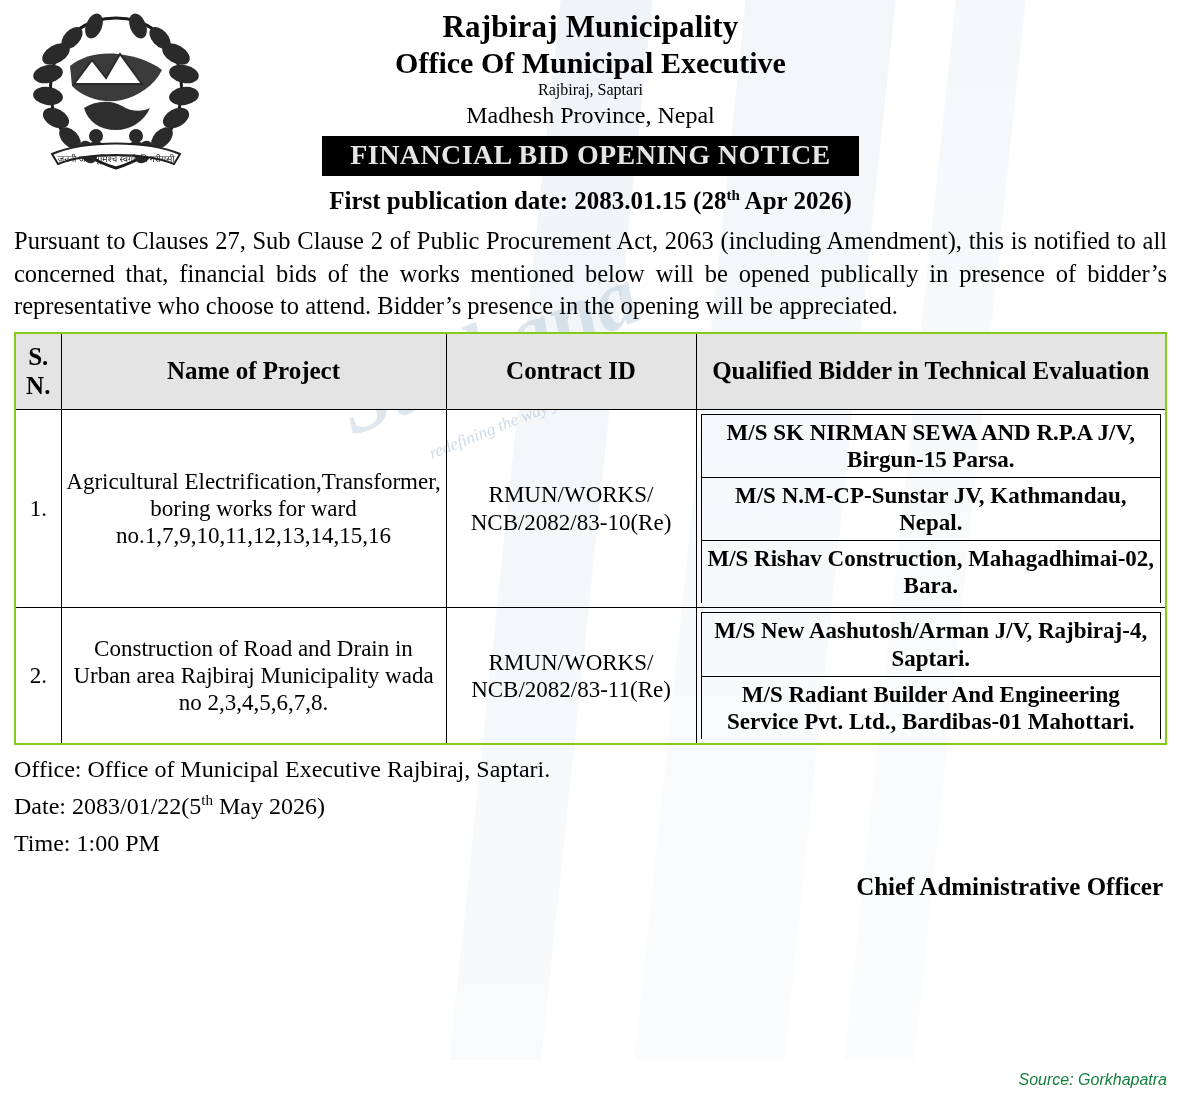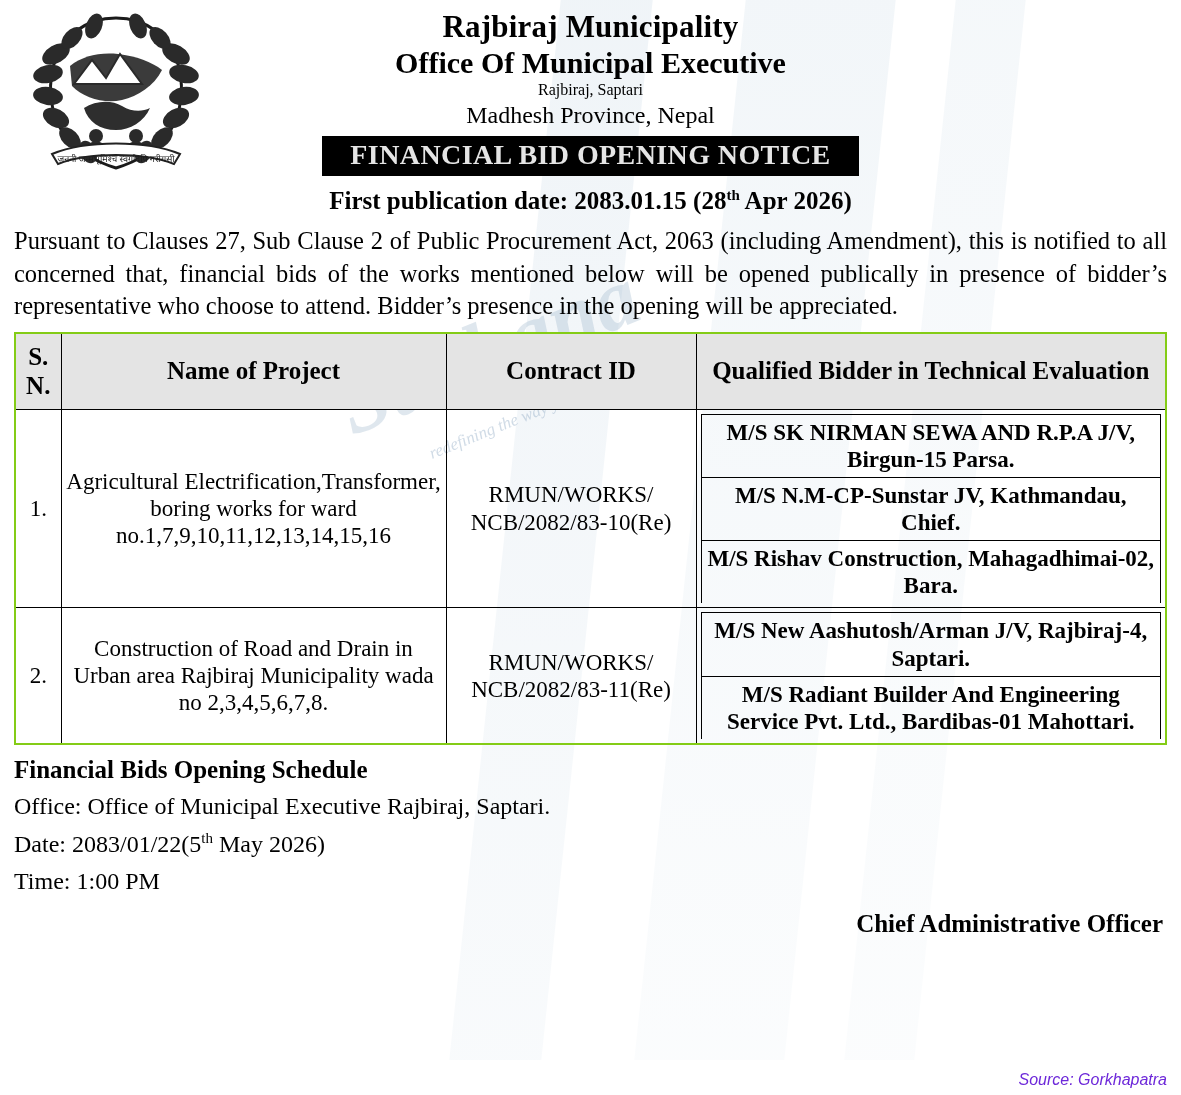--- a/index.html
+++ b/index.html
@@ -189,21 +189,21 @@
     margin-top: 10px;
     padding-right: 4px;
   }
   .source {
     position: absolute;
     right: 14px;
     bottom: 6px;
     font-size: 16px;
     font-style: italic;
     font-family: "Liberation Sans", sans-serif;
-    color: #6d28d9;
+    color: #15803d;
     z-index: 3;
   }
 </style>
 </head>
 <body>
 
 <div class="wm-band b1"></div>
 <div class="wm-band b2"></div>
 <div class="wm-band b3"></div>
 <div class="watermark">Suchana</div>
@@ -286,21 +286,21 @@
         <td class="cell-sn">1.</td>
         <td>Agricultural Electrification,Transformer, boring works for ward no.1,7,9,10,11,12,13,14,15,16</td>
         <td>RMUN/WORKS/ NCB/2082/83-10(Re)</td>
         <td class="nopad">
           <table class="bidder-sub">
             <tbody>
                 <tr>
                   <td>M/S SK NIRMAN SEWA AND R.P.A J/V, Birgun-15 Parsa.</td>
                 </tr>
             <tr>
-                  <td>M/S N.M-CP-Sunstar JV, Kathmandau, Chief.</td>
+                  <td>M/S N.M-CP-Sunstar JV, Kathmandau, Nepal.</td>
                 </tr>
             <tr>
                   <td>M/S Rishav Construction, Mahagadhimai-02, Bara.</td>
                 </tr>
           </tbody>
             </table>
         </td>
       </tr>
       <tr>
         <td class="cell-sn">2.</td>
@@ -316,21 +316,20 @@
                   <td>M/S Radiant Builder And Engineering Service Pvt. Ltd., Bardibas-01 Mahottari.</td>
                 </tr>
           </tbody>
             </table>
         </td>
       </tr>
     </tbody>
   </table>
 
   <div class="schedule">
-    <div class="sched-title">Financial Bids Opening Schedule</div>
     <div class="sched-line">Office: Office of Municipal Executive Rajbiraj, Saptari.</div>
     <div class="sched-line">
       <span>Date: 2083/01/22(5</span><sup>th</sup><span> May 2026)</span>
     </div>
     <div class="sched-line">Time: 1:00 PM</div>
   </div>
 
   <div class="signoff">Chief Administrative Officer</div>
 </div>
 

